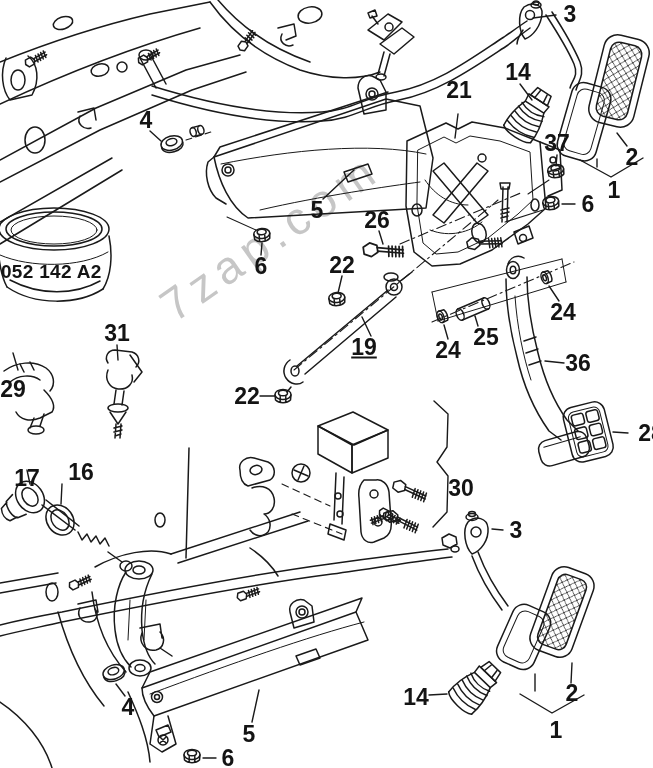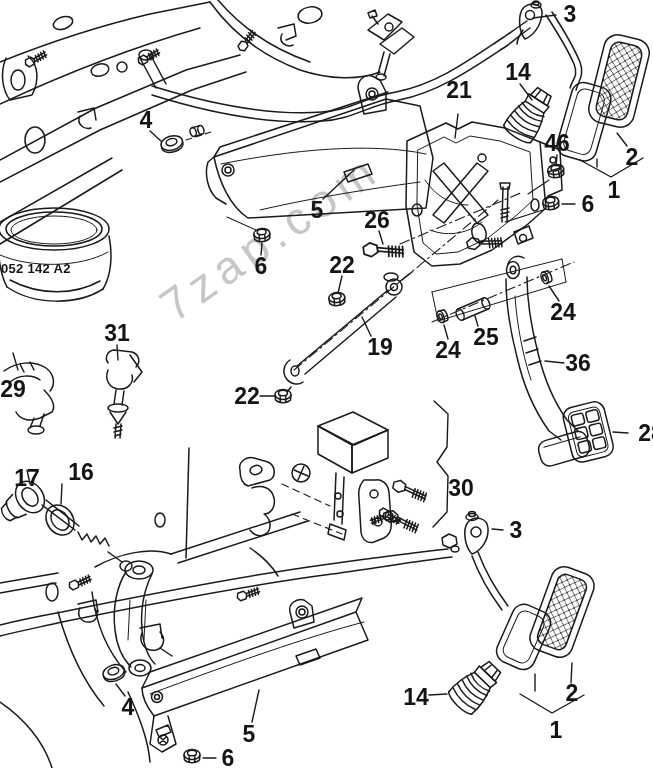--- a/index.html
+++ b/index.html
@@ -3,21 +3,21 @@
 <meta charset="utf-8">
 <title>Diagram</title>
 <style>
   html,body{margin:0;padding:0;background:#fff;}
   .stage{position:relative;width:653px;height:768px;background:#ffffff;overflow:hidden;
          font-family:"Liberation Sans",sans-serif;}
   .watermark{position:absolute;left:270px;top:237px;
              transform:translate(-50%,-50%) rotate(-35deg);
              font-size:46px;letter-spacing:7px;white-space:nowrap;
              font-family:"Liberation Sans",sans-serif;}
-  .part-label{position:absolute;left:1px;top:261px;font-weight:700;font-size:13px;
+  .part-label{position:absolute;left:1px;top:261px;font-weight:700;font-size:19px;
               color:#141414;letter-spacing:.3px;white-space:nowrap;}
   .callout{position:absolute;transform:translate(-50%,-50%);font-weight:700;
            font-size:23px;color:#141414;line-height:1;white-space:nowrap;}
   svg.art{position:absolute;left:0;top:0;}
   #leader-layer line,#leader-layer polyline{stroke:#1a1a1a;stroke-width:1.4;fill:none;
            stroke-linecap:round;stroke-linejoin:round;}
 </style>
 </head>
 <body>
 
@@ -405,28 +405,28 @@
         <line x1="150" y1="131" x2="161" y2="141"></line>
       </g>
   </svg>
 
   <div class="part-label">052 142 A2</div>
 
   <div id="callout-layer">
       <div class="callout" style="left: 570px; top: 14px;">3</div>
       <div class="callout" style="left: 518px; top: 72px;">14</div>
       <div class="callout" style="left: 459px; top: 90px;">21</div>
-      <div class="callout" style="left: 557px; top: 143px;">46</div>
+      <div class="callout" style="left: 557px; top: 143px;">37</div>
       <div class="callout" style="left: 632px; top: 157px;">2</div>
       <div class="callout" style="left: 614px; top: 190px;">1</div>
       <div class="callout" style="left: 317px; top: 210px;">5</div>
       <div class="callout" style="left: 261px; top: 266px;">6</div>
       <div class="callout" style="left: 377px; top: 220px;">26</div>
       <div class="callout" style="left: 342px; top: 265px;">22</div>
-      <div class="callout" style="left: 380px; top: 347px;">19</div>
+      <div class="callout" style="left: 364px; top: 347px; text-decoration: underline;">19</div>
       <div class="callout" style="left: 588px; top: 204px;">6</div>
       <div class="callout" style="left: 247px; top: 396px;">22</div>
       <div class="callout" style="left: 448px; top: 350px;">24</div>
       <div class="callout" style="left: 486px; top: 337px;">25</div>
       <div class="callout" style="left: 563px; top: 312px;">24</div>
       <div class="callout" style="left: 578px; top: 363px;">36</div>
       <div class="callout" style="left: 641px; top: 433px; margin-left: 10px;">28</div>
       <div class="callout" style="left: 13px; top: 341px; margin-top: 48px;">29</div>
       <div class="callout" style="left: 117px; top: 333px;">31</div>
       <div class="callout" style="left: 27px; top: 458px; margin-top: 20px;">17</div>

